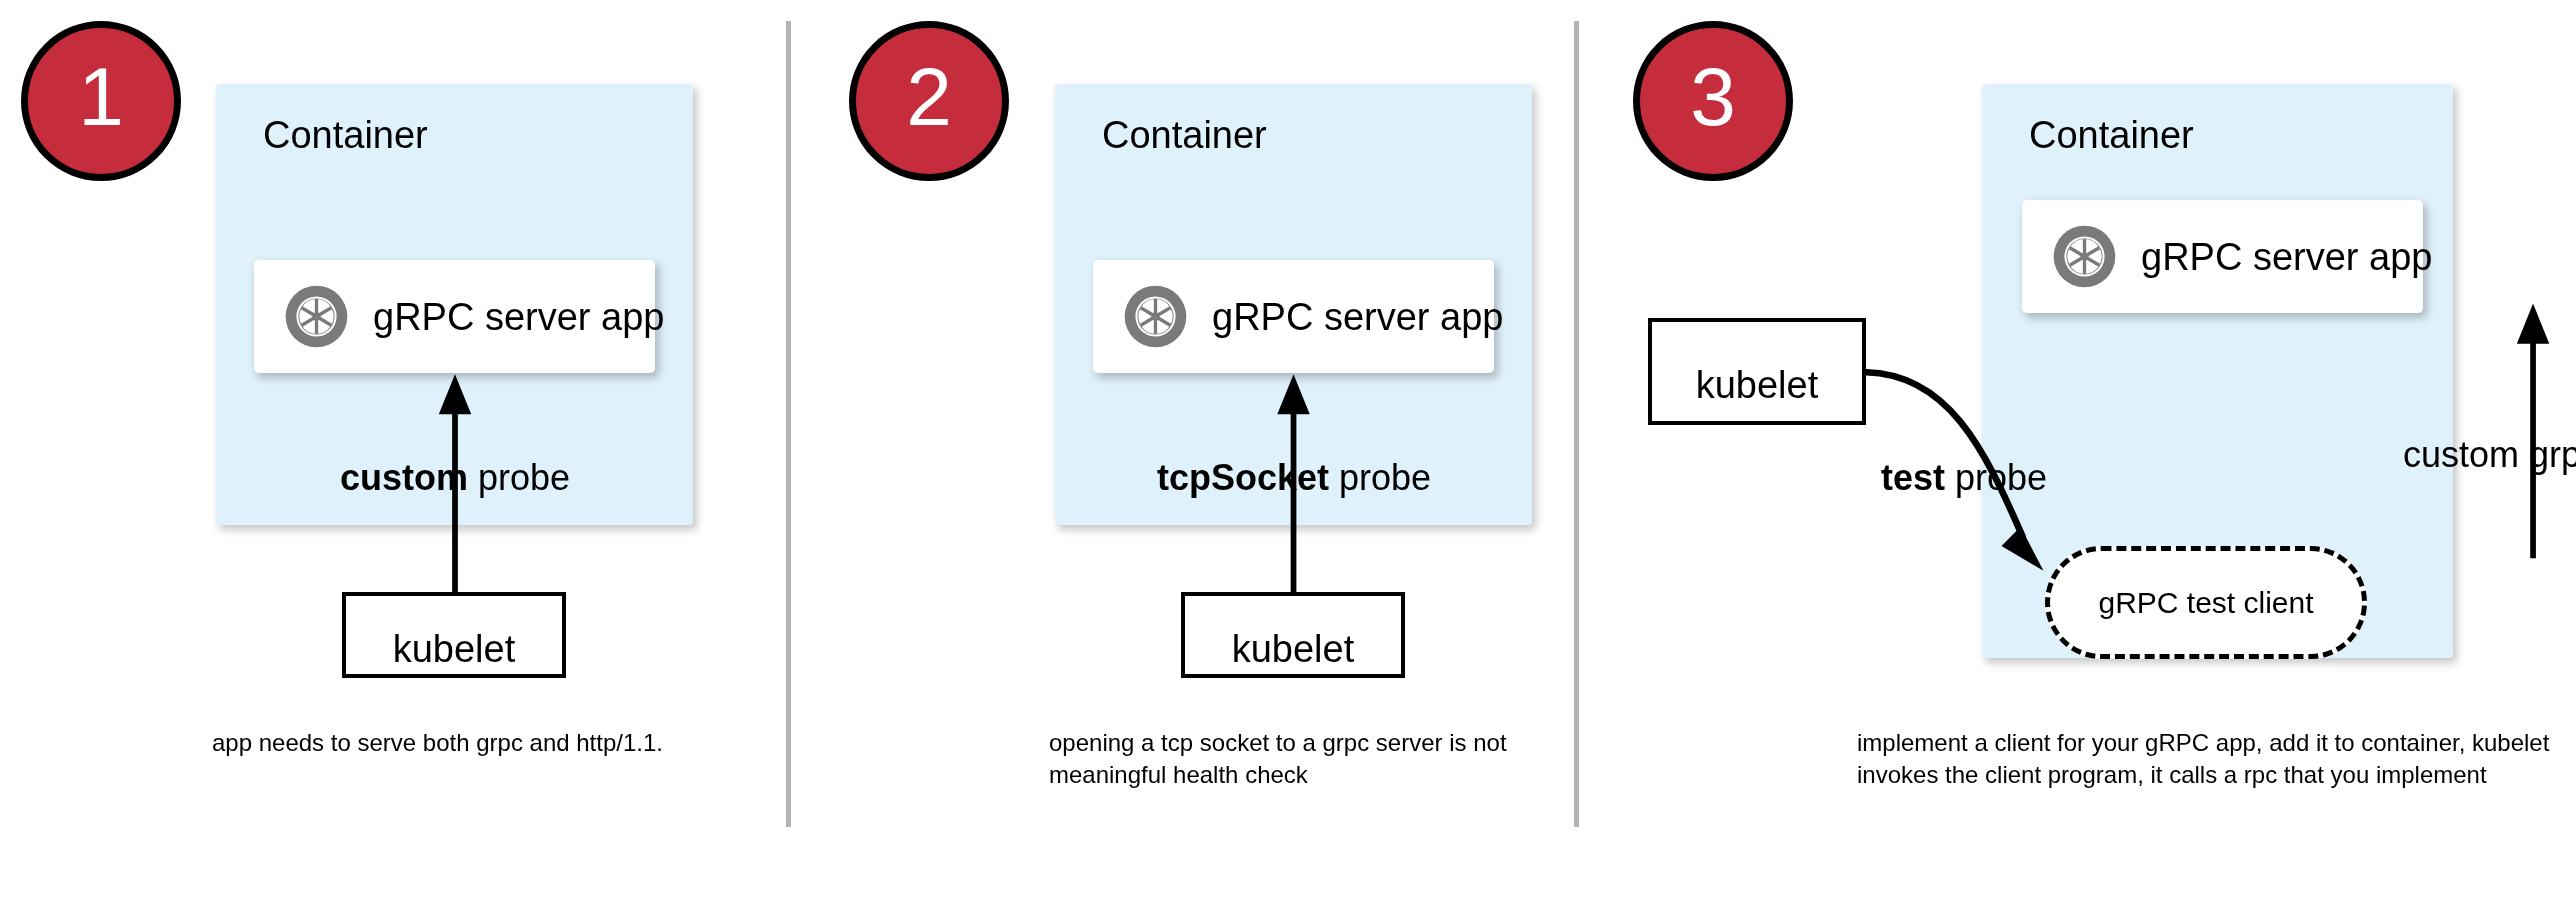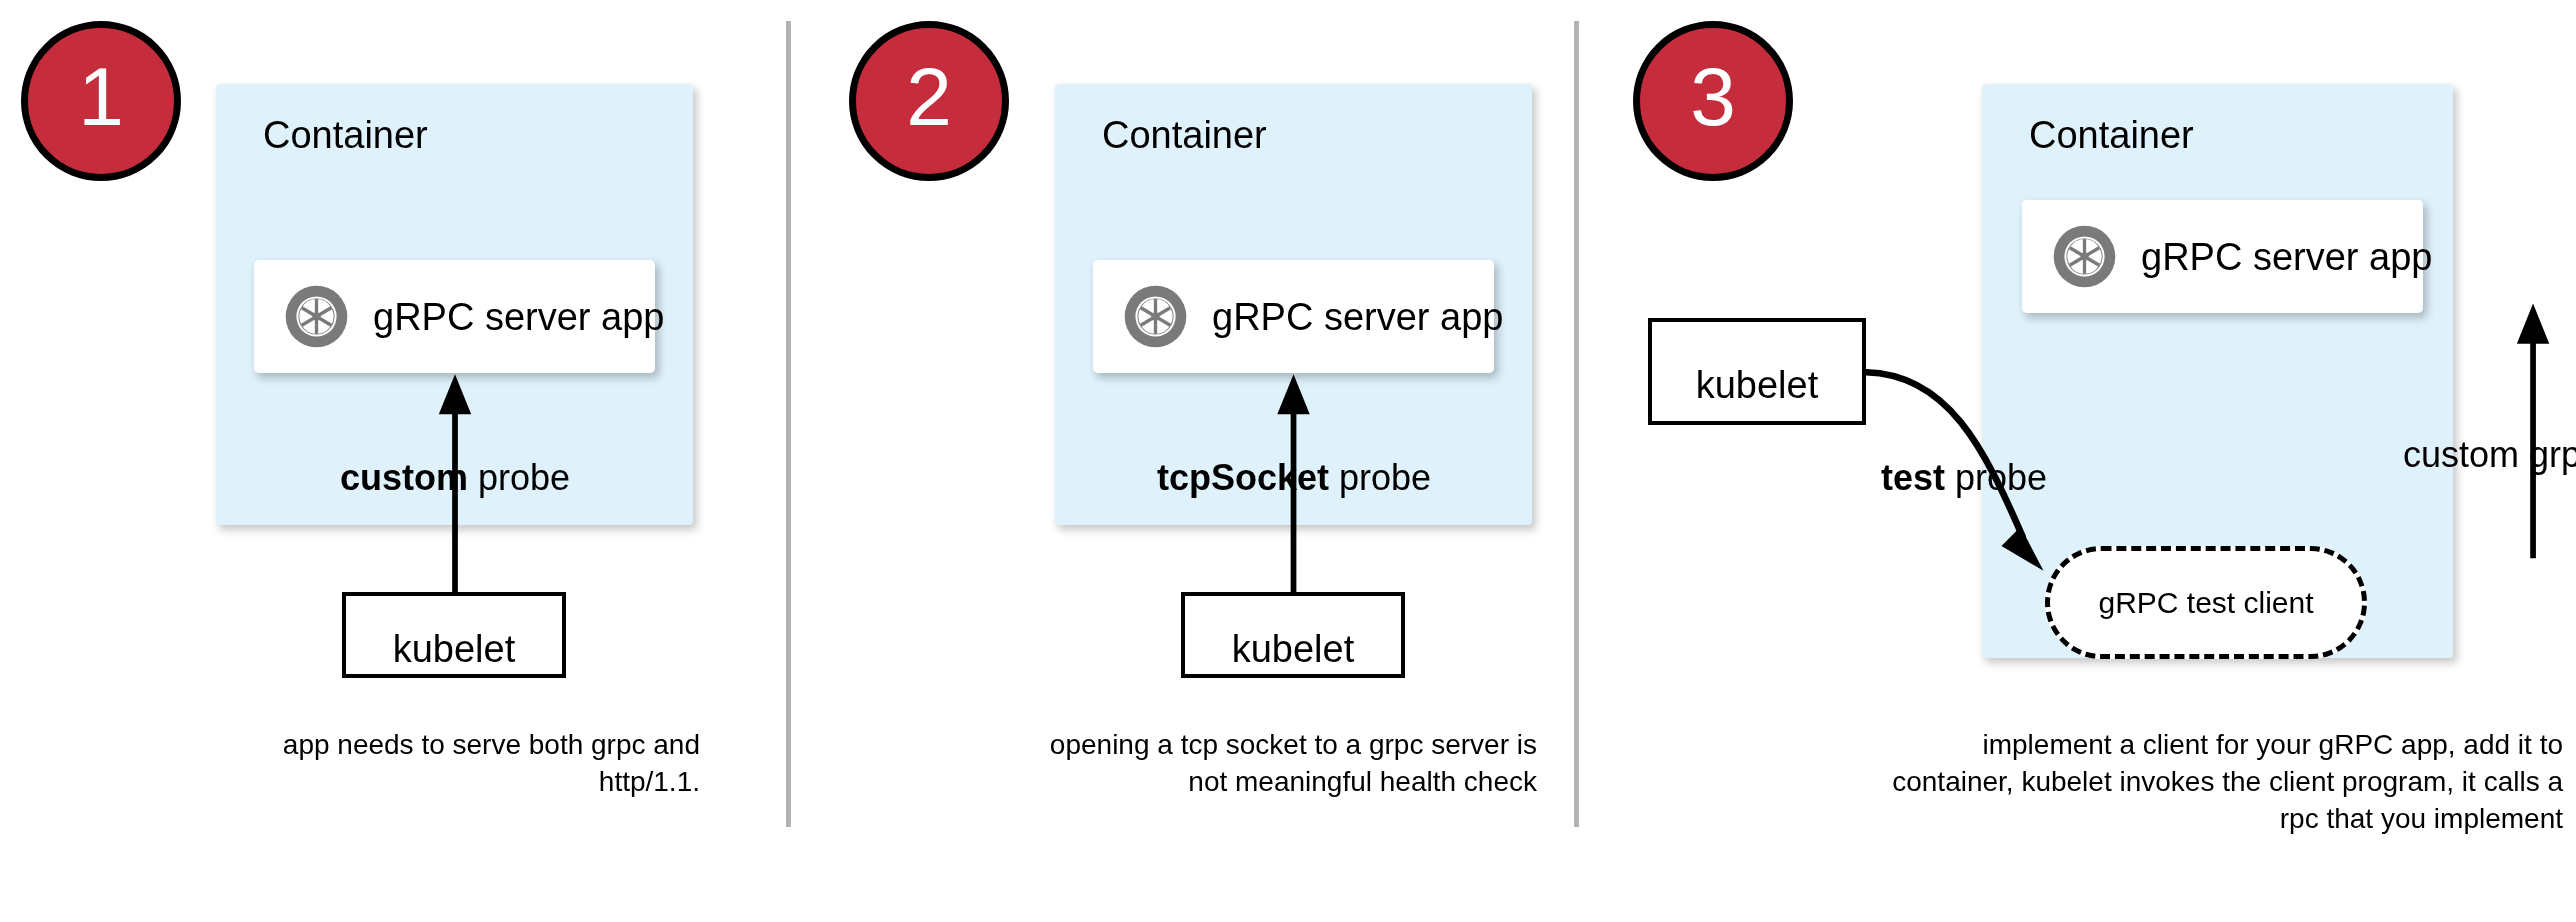--- a/index.html
+++ b/index.html
@@ -118,23 +118,23 @@
     white-space: nowrap;
   }
   .edge-label b { font-weight: 700; }
 
   
   .arrow-svg { position: absolute; overflow: visible; pointer-events: none; }
 
   
   .caption {
     position: absolute;
-    font-size: 28px;
+    font-size: 24px;
     line-height: 1.32;
-    text-align: right;
+    text-align: left;
   }
 </style>
 </head>
 <body>
 
 <div class="stage">
 
   <div class="divider" style="left:786px; top:21px; height:806px;"></div>
   <div class="divider" style="left:1574px; top:21px; height:806px;"></div>
 

